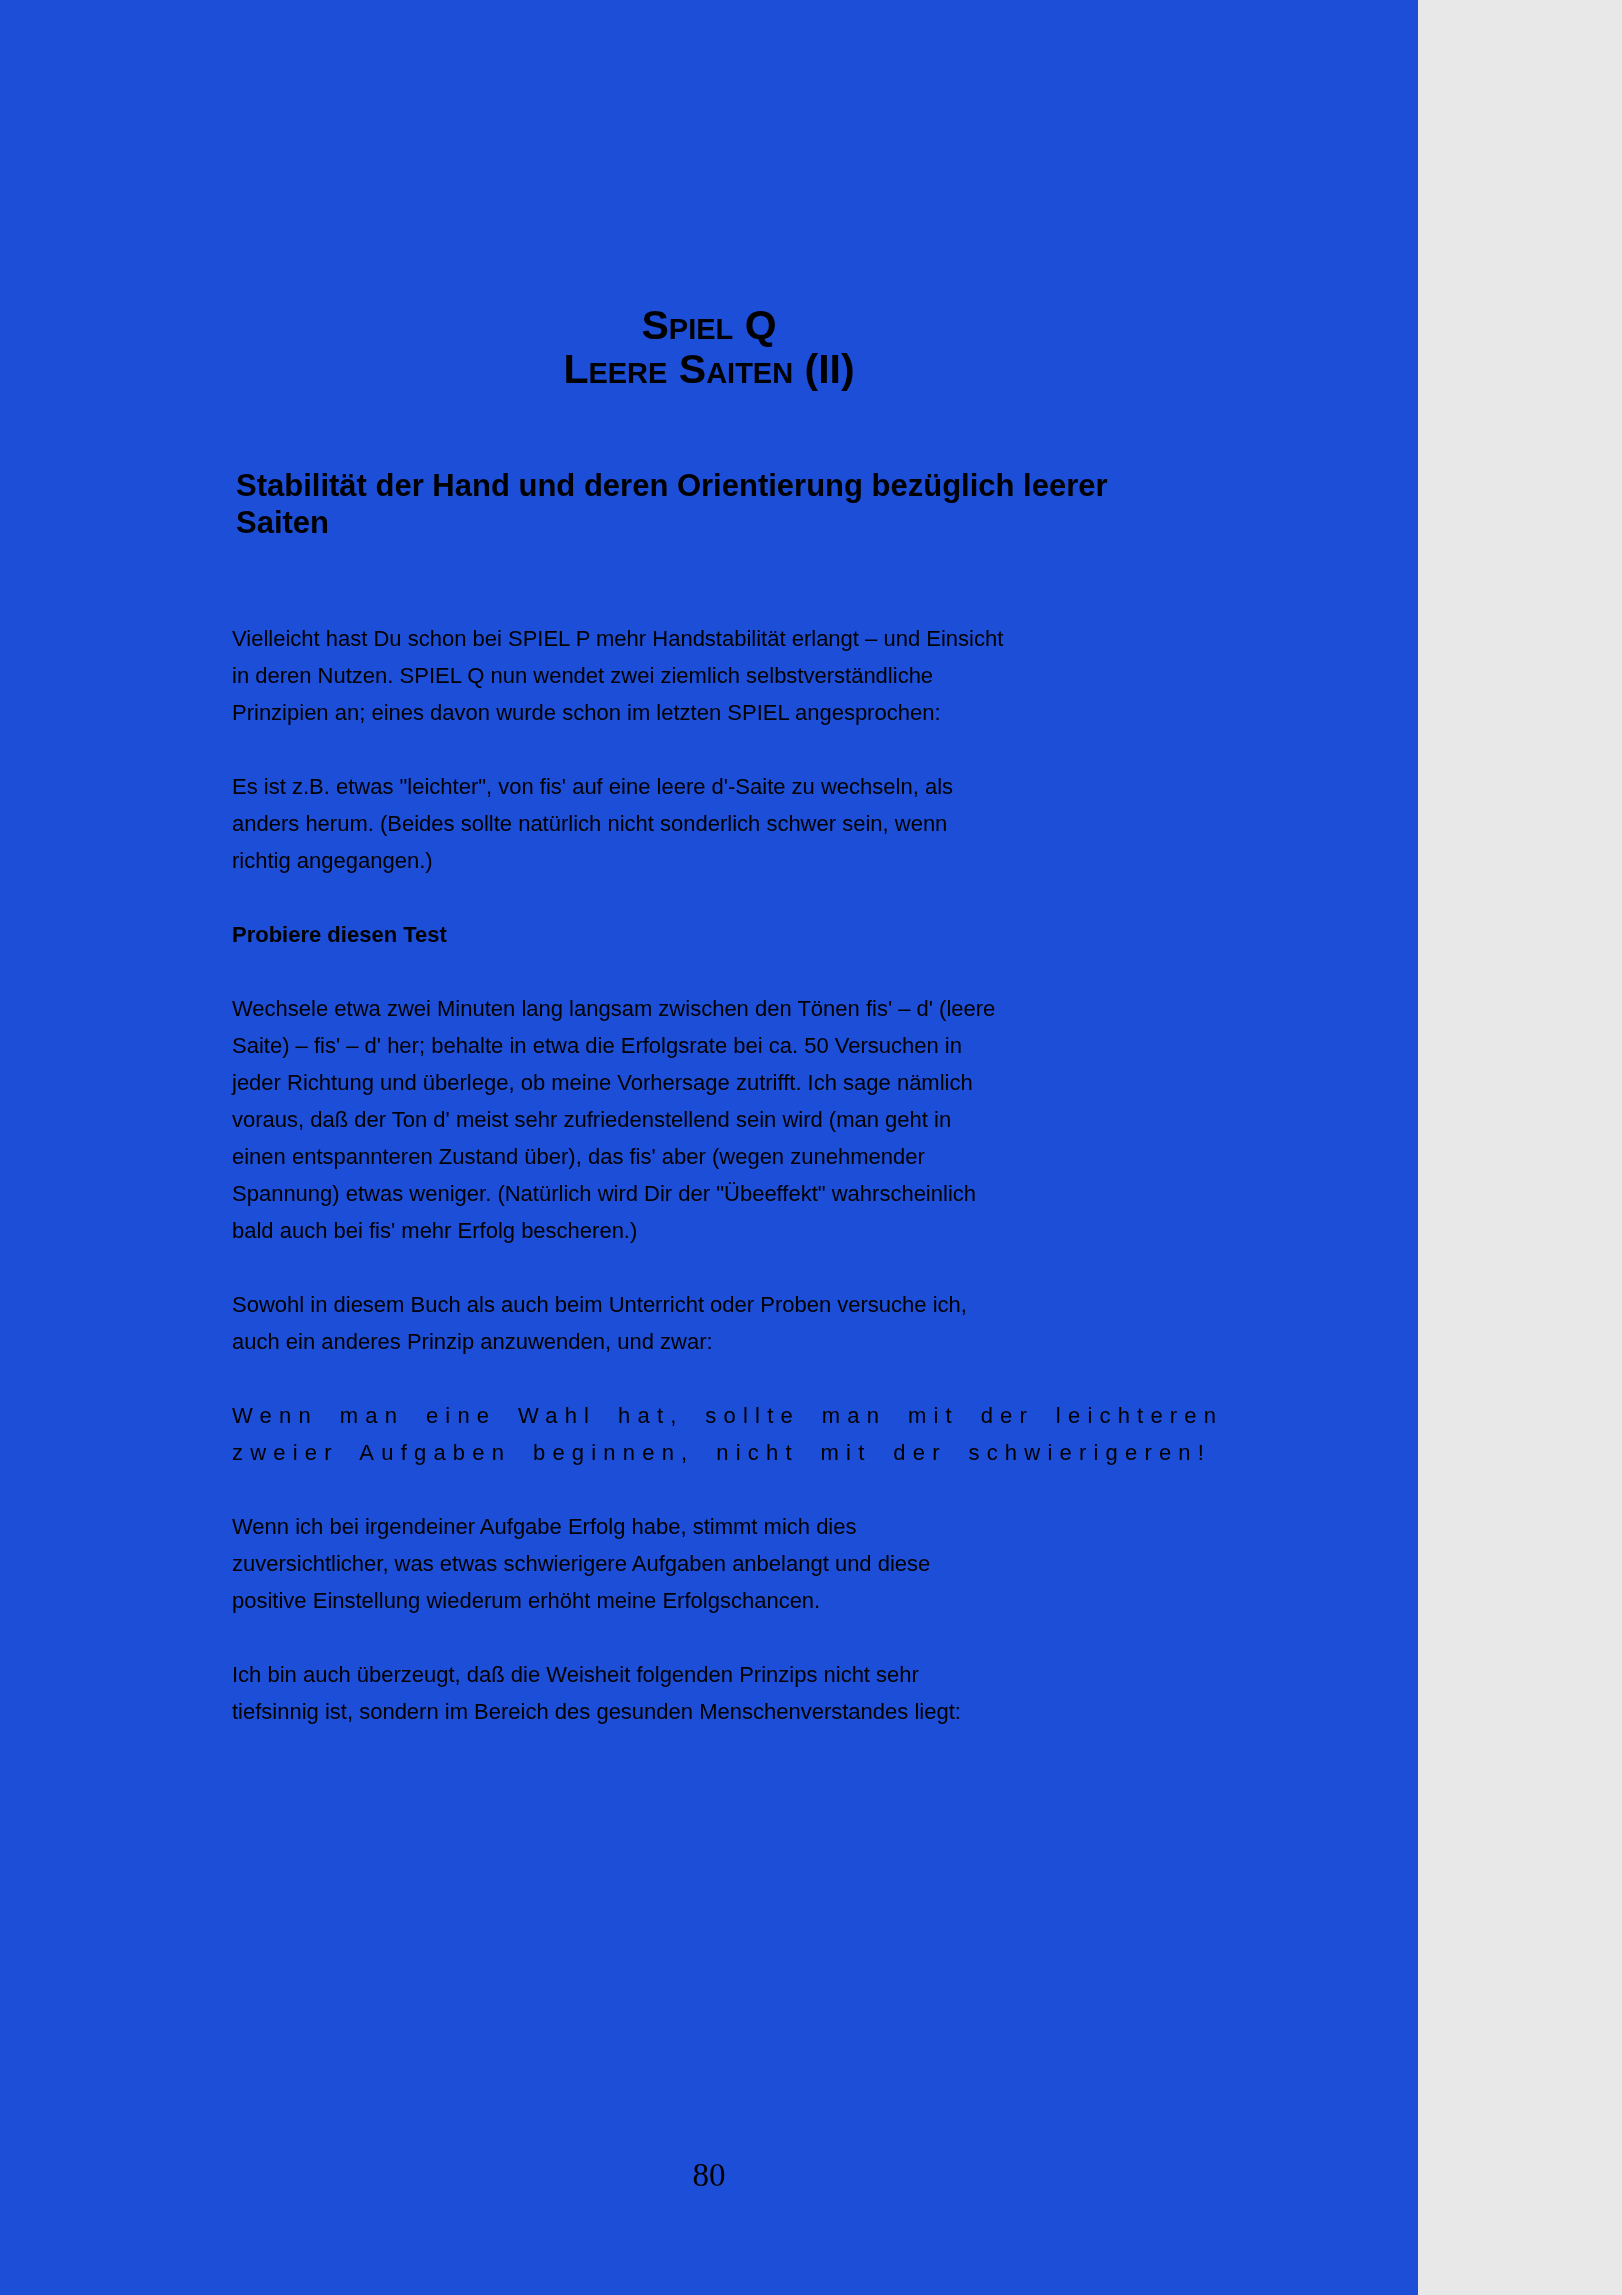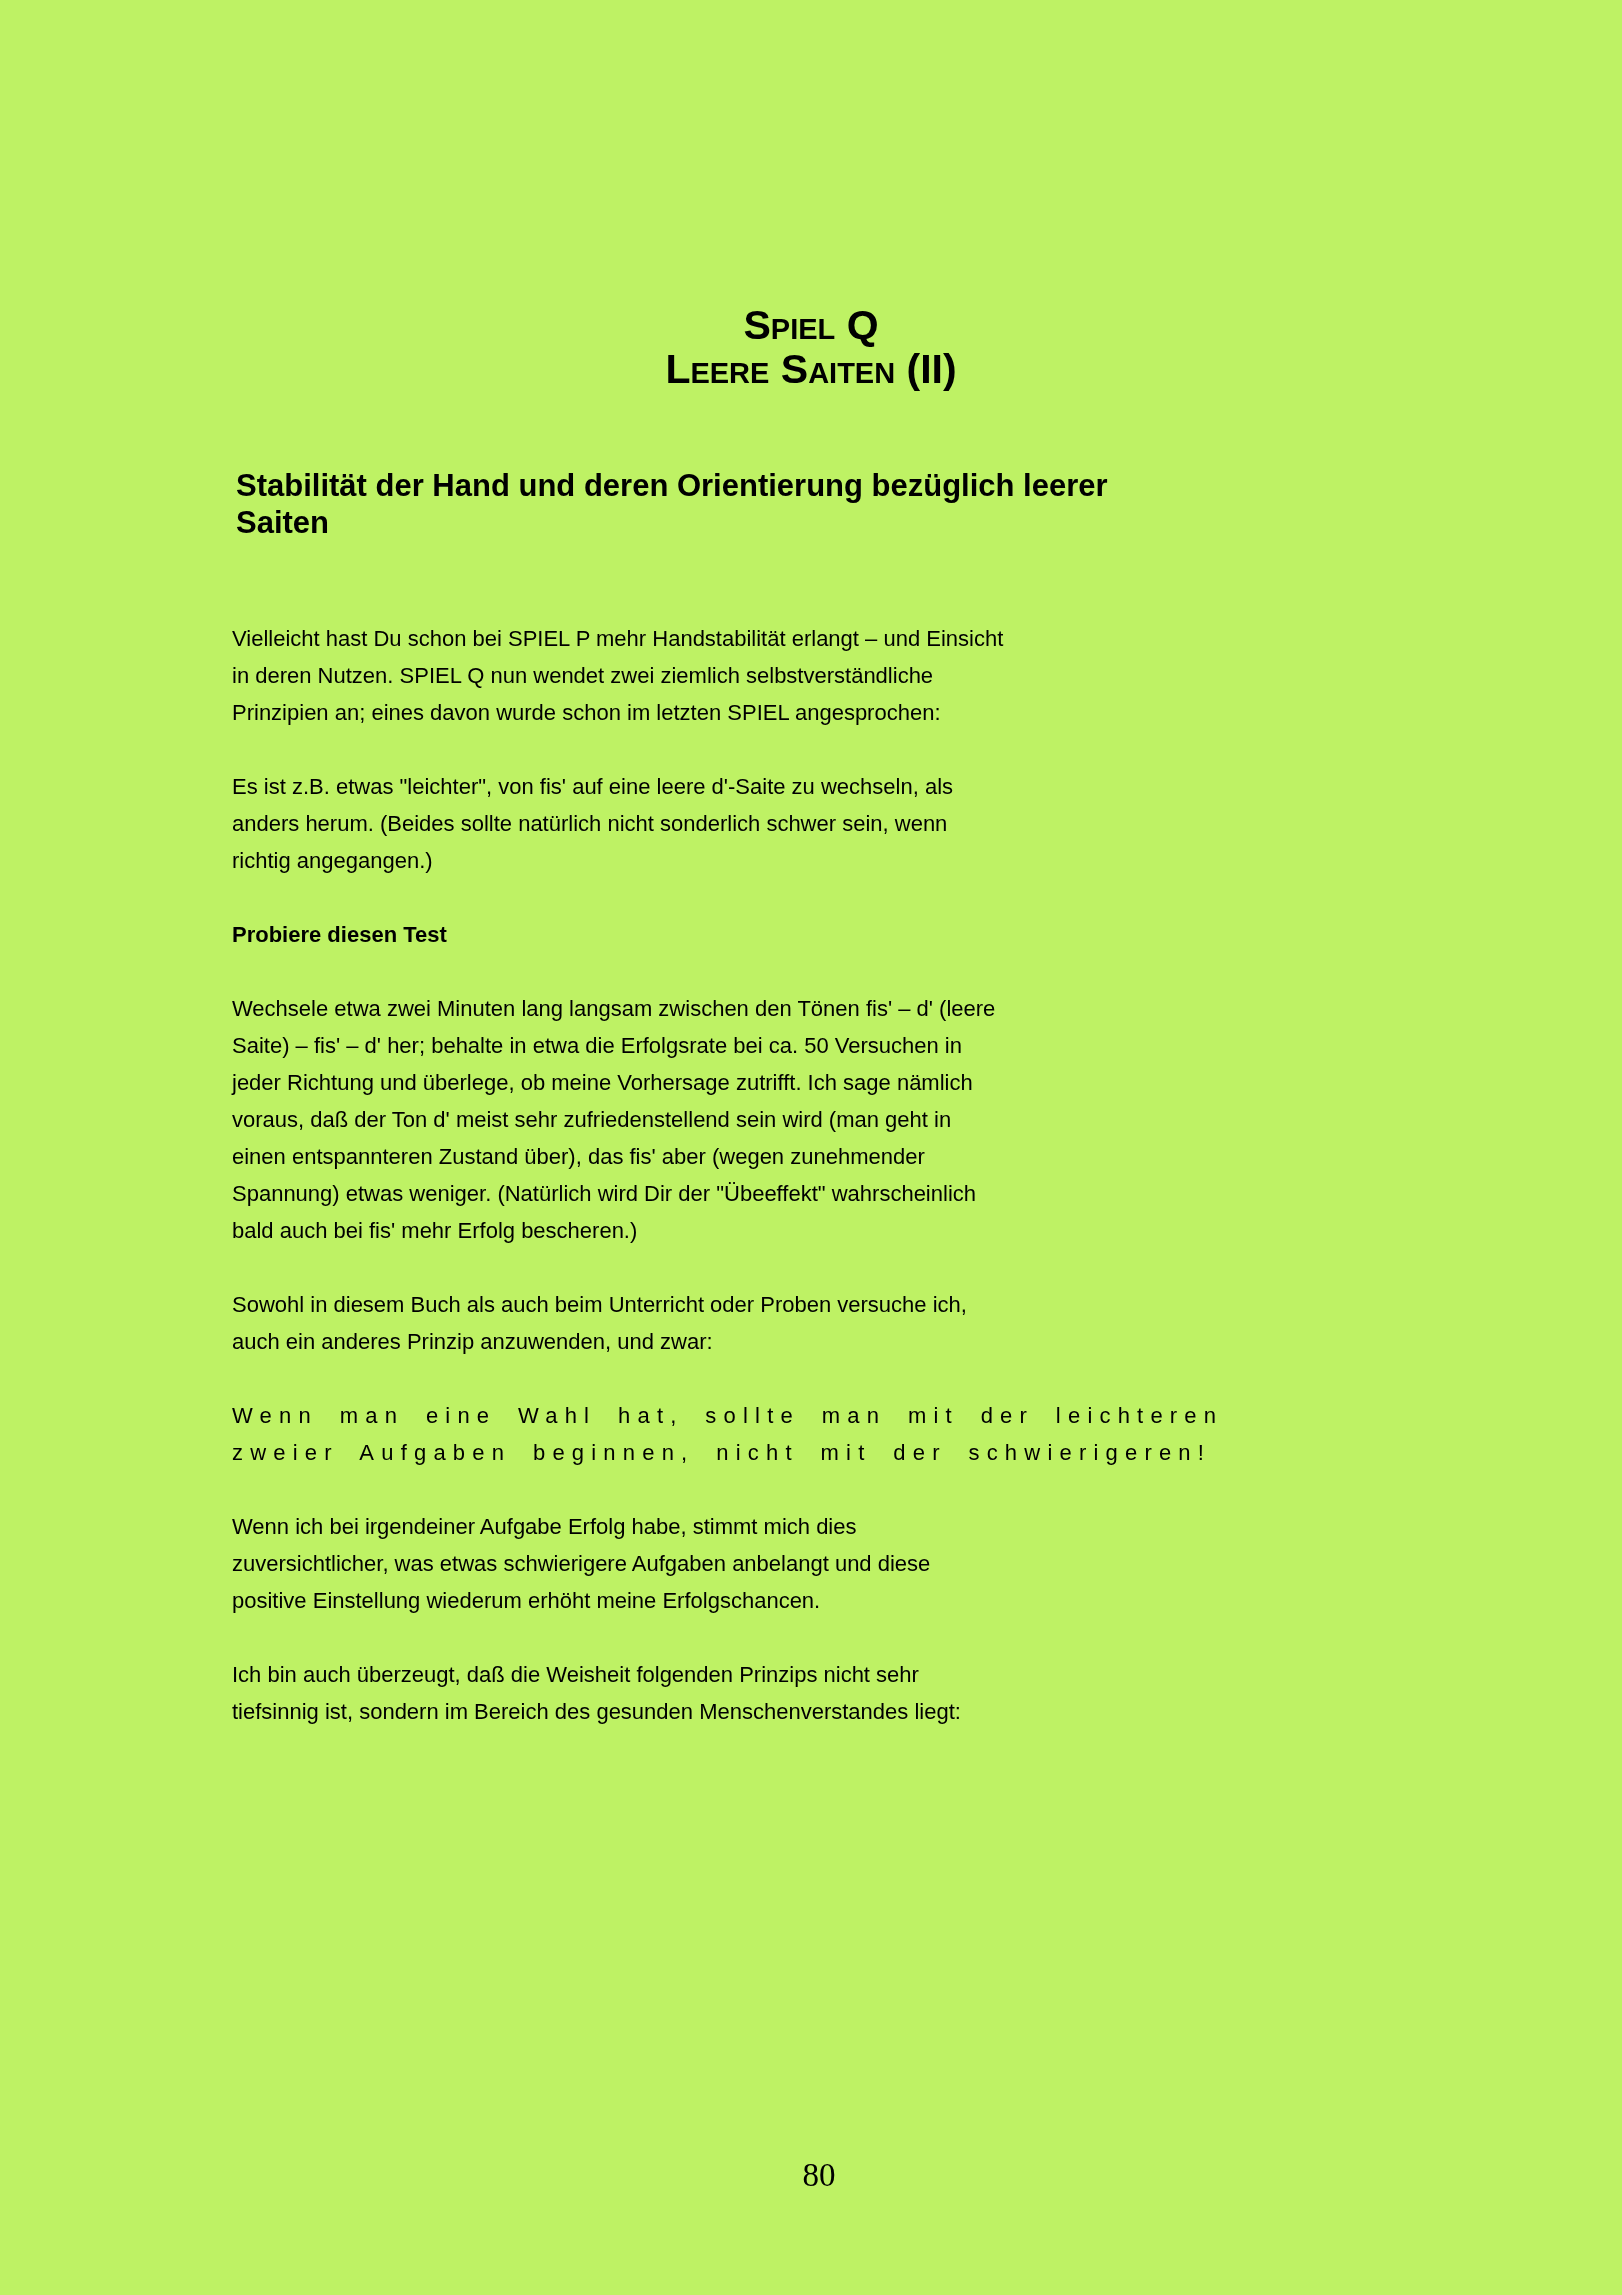--- a/index.html
+++ b/index.html
@@ -2,23 +2,23 @@
 <html style="font-size:10.5px"><head>
 <meta charset="utf-8">
 <style>
   html, body {
     margin: 0;
     padding: 0;
     background: #e8e8e8;
   }
   .page {
     position: relative;
-    width: 1622px;
+    width: 1418px;
     height: 2295px;
-    background: #bef264;
+    background: #1d4ed8;
     color: #000000;
     font-family: "Liberation Sans", sans-serif;
     overflow: hidden;
   }
   .title-block {
     position: absolute;
     top: 303px;
     left: 0;
     width: 100%;
     text-align: center;
@@ -53,21 +53,21 @@
   .body-text p.spaced {
     letter-spacing: 7.2px;
     word-spacing: 8.5px;
   }
   .body-text p.subheading {
     font-weight: bold;
   }
   .page-number {
     position: absolute;
     top: 2157px;
-    left: 8px;
+    left: 0;
     width: 100%;
     text-align: center;
     font-family: "Liberation Serif", serif;
     font-size: 33px;
     line-height: 37px;
   }
 </style>
 </head>
 <body>
 

